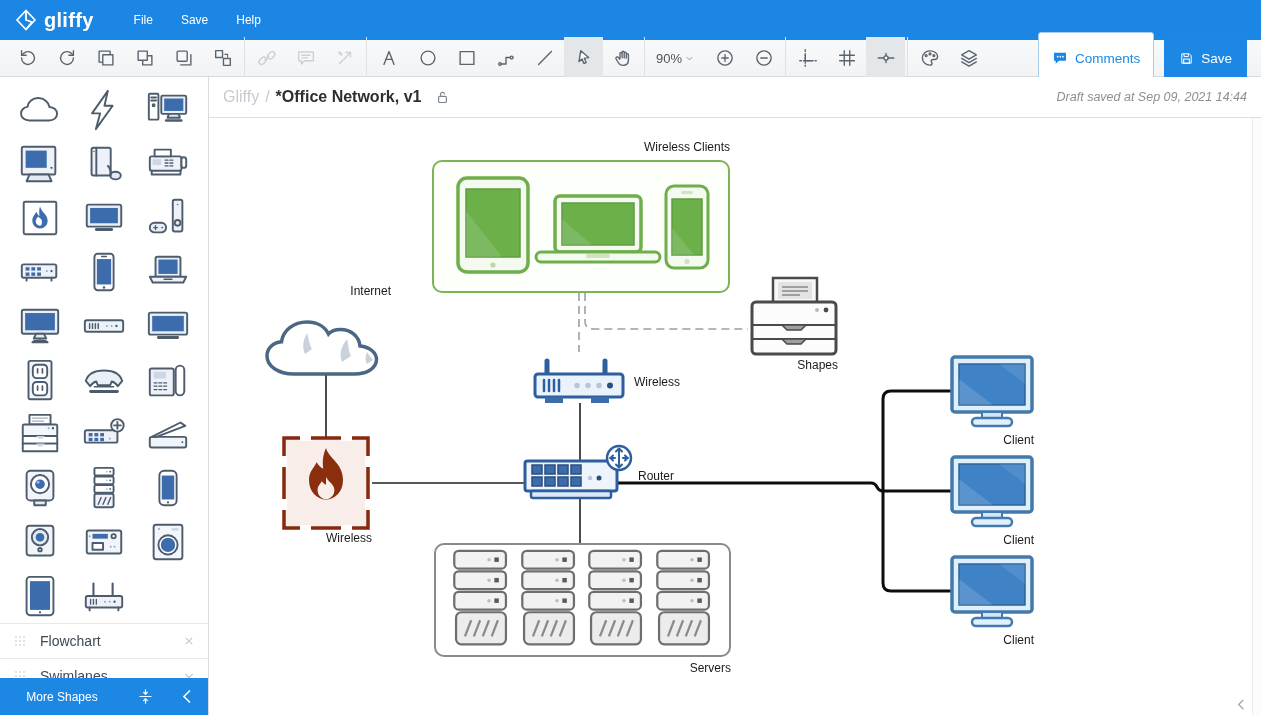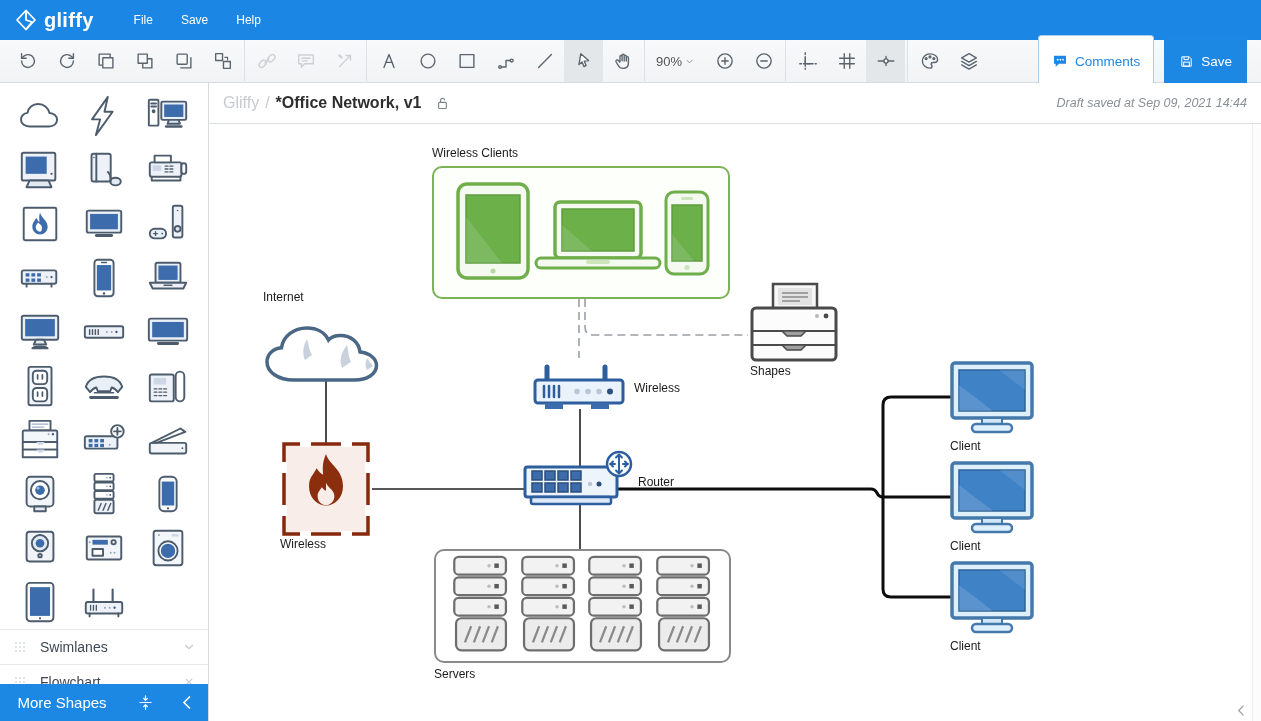--- a/index.html
+++ b/index.html
@@ -15,21 +15,21 @@
 .menus{display:flex;gap:28px;font-size:12px}
 .menu{cursor:pointer}
 .topbar-right{margin-left:auto;display:flex;align-items:center;gap:24px;font-size:14px}
 .trial{font-size:13.5px}
 .upgrade{background:#fff;color:#2e3b47;border:none;font-weight:700;font-size:13.5px;padding:8px 15px;border-radius:2px;font-family:inherit;cursor:pointer}
 .topnav{font-weight:600;cursor:pointer}
 .avatar{display:flex;cursor:pointer}
 .avatar svg{width:26px;height:26px}
 
 
-.toolbar{height:43px;background:linear-gradient(#f8f9fa,#f1f3f5);border-bottom:1px solid #d8dbde;display:flex;align-items:center;padding:0 8px}
+.toolbar{height:37px;background:linear-gradient(#f8f9fa,#f1f3f5);border-bottom:1px solid #d8dbde;display:flex;align-items:center;padding:0 8px}
 .tb-left{display:flex;align-items:center;height:100%}
 .tbtn{width:39px;height:42px;display:flex;align-items:center;justify-content:center;background:transparent;border:none;cursor:pointer}
 .tbtn svg{width:22px;height:22px}
 .tbtn.selected{background:#e4e7ea}
 .tbtn.disabled{opacity:.25}
 .tb-sep{width:1px;height:43px;background:#dfe2e5;margin:0 2px}
 .zoomctl{display:flex;align-items:center;padding:0 9px;font-size:13px;color:#555;gap:1px;cursor:pointer;height:42px}
 .zoomctl svg{width:13px;height:13px}
 .tb-right{margin-left:auto;display:flex;gap:10px;padding-right:6px}
 .btn-comments{display:flex;align-items:center;gap:7px;background:#fff;border:1px solid #a8cdec;color:#1d87e4;font-size:13.5px;padding:6px 13px;border-radius:3px;font-family:inherit;cursor:pointer}
@@ -41,37 +41,37 @@
 .workspace{display:flex;height:638px}
 .sidebar{width:209px;border-right:1px solid #d8dbde;position:relative;background:#fff;flex:none}
 .shape-grid{display:grid;grid-template-columns:repeat(3,1fr);padding:6px 8px 0 8px}
 .shape{height:54px;display:flex;align-items:center;justify-content:center;cursor:grab}
 .shape svg{width:46px;height:46px}
 .section{height:35px;border-top:1px solid #e7e9eb;display:flex;align-items:center;padding:0 12px;gap:12px;color:#3f4955;font-size:14px;cursor:pointer;background:#fff}
 .sec-label{flex:1}
 .drag svg{width:16px;height:16px}
 .sec-x svg{width:14px;height:14px}
 .more-bar{position:absolute;left:0;right:0;bottom:0;height:37px;background:#1d87e4;display:flex;align-items:center;color:#fff;z-index:5}
-.more-label{flex:1;text-align:center;font-size:15px;border:none;background:transparent;color:#fff;font-family:inherit;cursor:pointer}
+.more-label{flex:1;text-align:center;font-size:12px;border:none;background:transparent;color:#fff;font-family:inherit;cursor:pointer}
 .more-ico{width:42px;height:37px;display:flex;align-items:center;justify-content:center;cursor:pointer}
 .more-ico svg{width:19px;height:19px}
 
 .main{flex:1;display:flex;flex-direction:column;min-width:0}
 .docbar{height:41px;border-bottom:1px solid #dcdfe2;display:flex;align-items:center;padding:0 14px;background:#fff}
 .crumb{display:flex;align-items:center;gap:6px;font-size:16px}
 .crumb-app,.crumb-sep{color:#c6cbd1;cursor:pointer}
 .crumb-title{color:#2e2e2e;font-weight:700;cursor:text}
 .lock{margin-left:7px;display:flex;cursor:pointer}
 .lock svg{width:17px;height:17px}
 .draft{margin-left:auto;font-style:italic;color:#8a9096;font-size:12.5px}
 
 .canvas{flex:1;position:relative;background:#fff;overflow:hidden}
 .conn{position:absolute;inset:0;width:100%;height:100%}
 .node{position:absolute;cursor:move}
-.nlabel{position:absolute;font-size:12px;color:#1a1a1a;text-align:left;cursor:text}
+.nlabel{position:absolute;font-size:12px;color:#1a1a1a;text-align:right;cursor:text}
 .nlabel.left{text-align:left}
 .greenbox{position:absolute;left:223px;top:42px;width:298px;height:133px;border:2px solid #7cb356;border-radius:10px;background:#fdfffb}
 .gdev{position:absolute}
 .serversbox{position:absolute;left:225px;top:425px;width:297px;height:114px;border:2px solid #8a8a8a;border-radius:10px;background:#fff;display:flex;align-items:center;justify-content:space-between;padding:8px 14px;cursor:move}
 .vscroll{position:absolute;top:0;right:0;bottom:0;width:9px;background:#fcfcfc;border-left:1px solid #ededed;cursor:pointer}
 .hscroll-ch{position:absolute;right:12px;bottom:3px;cursor:pointer}
 .hscroll-ch svg{width:15px;height:15px}
 </style>
 </head>
 <body>
@@ -713,47 +713,47 @@
                 <circle cx="18" cy="6" r="1.5"></circle>
                 <circle cx="6" cy="12" r="1.5"></circle>
                 <circle cx="12" cy="12" r="1.5"></circle>
                 <circle cx="18" cy="12" r="1.5"></circle>
                 <circle cx="6" cy="18" r="1.5"></circle>
                 <circle cx="12" cy="18" r="1.5"></circle>
                 <circle cx="18" cy="18" r="1.5"></circle>
               </g>
             </svg>
           </span>
-        <span class="sec-label">Swimlanes</span>
+        <span class="sec-label">Flowchart</span>
         <span class="sec-x" style="display: inline-flex; width: 14px; height: 14px;">
             <svg viewBox="0 0 24 24" style="width: 100%; height: 100%;">
-              <path d="M6 9l6 6 6-6" stroke="#c3c9cf" stroke-width="2" fill="none" stroke-linecap="round"></path>
+              <path d="M7 7l10 10M17 7 7 17" stroke="#c3c9cf" stroke-width="1.8" stroke-linecap="round"></path>
             </svg>
           </span>
       </div>
       <div class="section">
         <span class="drag" style="display: inline-flex; width: 16px; height: 16px;">
             <svg viewBox="0 0 24 24" style="width: 100%; height: 100%;">
               <g fill="#d6dbe1">
                 <circle cx="6" cy="6" r="1.5"></circle>
                 <circle cx="12" cy="6" r="1.5"></circle>
                 <circle cx="18" cy="6" r="1.5"></circle>
                 <circle cx="6" cy="12" r="1.5"></circle>
                 <circle cx="12" cy="12" r="1.5"></circle>
                 <circle cx="18" cy="12" r="1.5"></circle>
                 <circle cx="6" cy="18" r="1.5"></circle>
                 <circle cx="12" cy="18" r="1.5"></circle>
                 <circle cx="18" cy="18" r="1.5"></circle>
               </g>
             </svg>
           </span>
-        <span class="sec-label">Flowchart</span>
+        <span class="sec-label">Swimlanes</span>
         <span class="sec-x" style="display: inline-flex; width: 14px; height: 14px;">
             <svg viewBox="0 0 24 24" style="width: 100%; height: 100%;">
-              <path d="M7 7l10 10M17 7 7 17" stroke="#c3c9cf" stroke-width="1.8" stroke-linecap="round"></path>
+              <path d="M6 9l6 6 6-6" stroke="#c3c9cf" stroke-width="2" fill="none" stroke-linecap="round"></path>
             </svg>
           </span>
       </div>
       <div class="more-bar">
         <button class="more-label">More Shapes</button>
         <span class="more-ico">
             <svg viewBox="0 0 24 24" style="width: 19px; height: 19px;">
               <g stroke="#fff" stroke-width="1.5" fill="none" stroke-linecap="round" stroke-linejoin="round">
                 <path d="M5 12h14"></path>
                 <path d="M12 3.5V9M9.6 6.8 12 9.2l2.4-2.4"></path>

